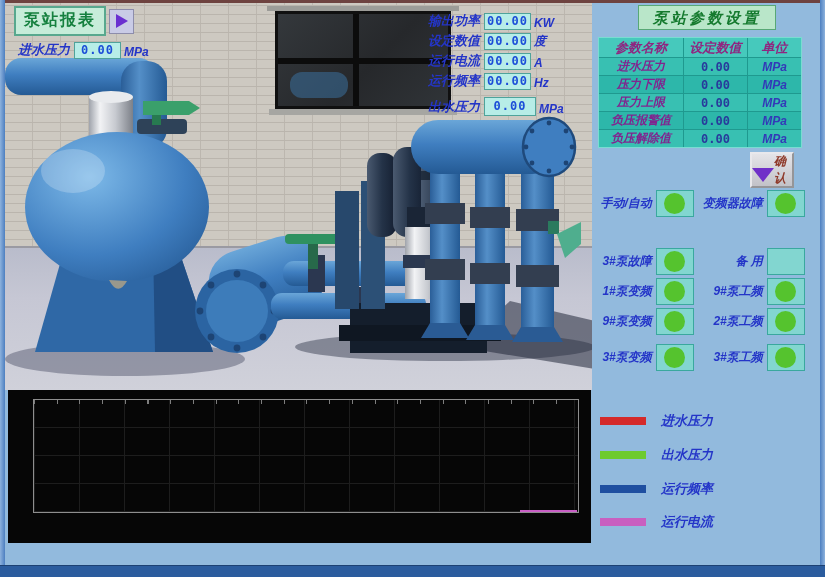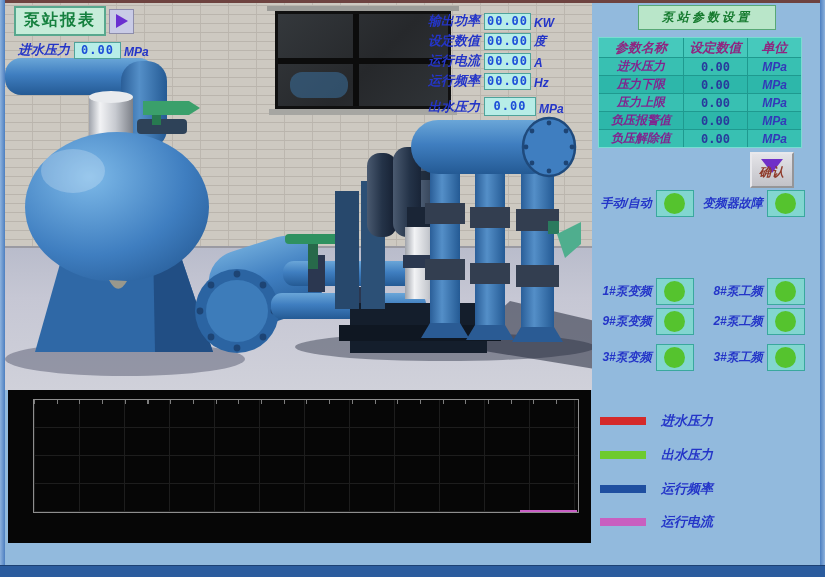--- a/index.html
+++ b/index.html
@@ -54,35 +54,35 @@
     display:flex; align-items:center; justify-content:center; cursor:pointer; }
   #report-arrow .tri { width:0; height:0; border-left:12px solid #6a2fd0;
     border-top:7px solid transparent; border-bottom:7px solid transparent; }
 
   
   #inlet-row { left:12px; top:39px; }
   #inlet-row .ro-label { width:58px; }
 
   
   #settings-title { left:638px; top:5px; width:138px; height:25px; background:#b9e6c9;
-    border:1px solid #58a876; color:#157a2e; font-weight:bold; font-size:12px; font-style:italic;
+    border:1px solid #58a876; color:#157a2e; font-weight:bold; font-size:15px; font-style:italic;
     text-align:center; line-height:23px; letter-spacing:3px; }
   #settings-table { left:598px; top:37px; display:grid; grid-template-columns:84px 63px 53px;
     border:1px solid #79dcd1; background:#1f998f; grid-gap:1px; }
   #settings-table .cell { background:#38c0b2; font-size:12px; font-weight:bold; font-style:italic;
     display:flex; align-items:center; justify-content:center; height:17px; }
   #settings-table .hcell { background:#46c9bc; height:19px; color:#8f2680; font-size:13px; }
   #settings-table .name  { color:#80258f; }
   #settings-table .value { color:#283b9c; font-family:"DejaVu Sans Mono",monospace; font-style:normal; cursor:pointer; }
   #settings-table .unit  { color:#3339b8; }
   #settings-table .row-b { background:#2db7aa; }
 
   #confirm-btn { left:750px; top:152px; width:44px; height:36px;
     background:linear-gradient(180deg,#e4e4e8,#c2c2c8); border:2px outset #e8e8ec;
-    display:flex; flex-direction:column; align-items:center; justify-content:center; cursor:pointer; }
+    display:flex; align-items:center; justify-content:center; cursor:pointer; }
   #confirm-btn .tri { width:0; height:0; border-top:14px solid #7030c8;
     border-left:11px solid transparent; border-right:11px solid transparent; margin-bottom:-9px; }
   #confirm-btn .txt { color:#8f3a2a; font-weight:bold; font-size:12px; font-style:italic; letter-spacing:1px; }
 
   
   .ind-row { position:absolute; left:590px; width:215px; display:flex; align-items:center; }
   .ind-label { text-align:right; font-size:12px; white-space:nowrap; }
   .ind-label.l1 { width:63px; }
   .ind-label.l2 { width:67px; margin-left:3px; }
   .lamp { width:39px; height:27px; background:#82d6d0; border:1px solid #3aa89e; margin-left:4px;
@@ -324,26 +324,34 @@
   <div class="ind-row" style="top:190px">
     <span class="ind-label l1 blue-label">手动/自动</span>
     <span class="lamp">
         <span class="dot"></span>
       </span>
     <span class="ind-label l2 blue-label">变频器故障</span>
     <span class="lamp">
         <span class="dot"></span>
       </span>
   </div>
+  <div class="ind-row" style="top:248px">
+    <span class="ind-label l1 blue-label">3#泵故障</span>
+    <span class="lamp">
+        <span class="dot"></span>
+      </span>
+    <span class="ind-label l2 blue-label">备  用</span>
+    <span class="lamp"></span>
+  </div>
   <div class="ind-row" style="top:278px">
     <span class="ind-label l1 blue-label">1#泵变频</span>
     <span class="lamp">
         <span class="dot"></span>
       </span>
-    <span class="ind-label l2 blue-label">8#泵工频</span>
+    <span class="ind-label l2 blue-label">9#泵工频</span>
     <span class="lamp">
         <span class="dot"></span>
       </span>
   </div>
   <div class="ind-row" style="top:308px">
     <span class="ind-label l1 blue-label">9#泵变频</span>
     <span class="lamp">
         <span class="dot"></span>
       </span>
     <span class="ind-label l2 blue-label">2#泵工频</span>

